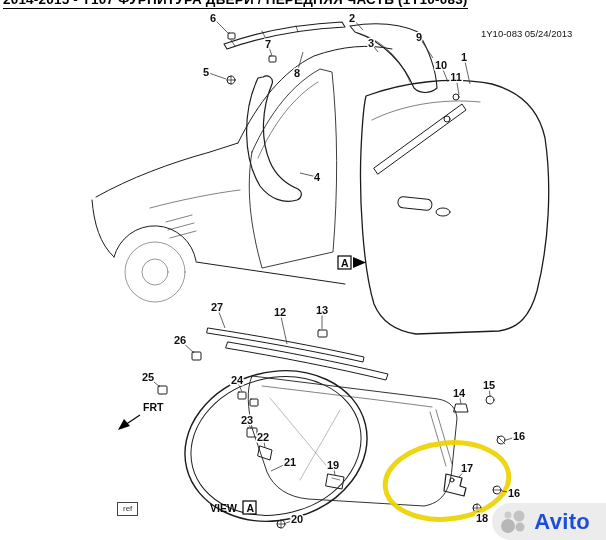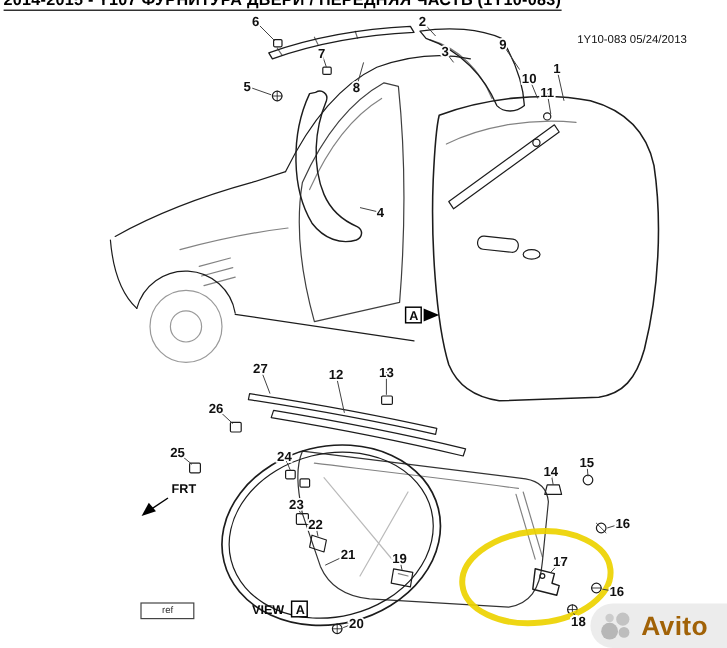--- a/index.html
+++ b/index.html
@@ -22,28 +22,28 @@
     stroke:#ffffff;stroke-width:3px;paint-order:stroke;
   }
   .leader{stroke:#3a3a3a;stroke-width:.8;}
   .svglabel{
     font-family:"Liberation Sans","DejaVu Sans",sans-serif;
     font-size:10.5px;font-weight:bold;fill:#0a0a0a;
   }
   .markerbox{fill:#fff;stroke:#000;stroke-width:1.2;}
   .refbox{
     position:absolute;left:117px;top:502px;border:1px solid #444;color:#333;
-    font-size:8px;line-height:12px;padding:0 17px;background:#fff;text-align:right;
+    font-size:8px;line-height:12px;padding:0 5px;background:#fff;text-align:right;
   }
   .watermark{
     position:absolute;right:0;top:503px;height:37px;display:flex;align-items:center;gap:7px;
     background:rgba(234,234,234,.92);border-radius:19px 0 0 19px;padding:0 16px 0 8px;
   }
   .watermark .wm-text{
-    color:#a16207;font-size:22px;font-weight:bold;letter-spacing:.3px;
+    color:#1d4ed8;font-size:22px;font-weight:bold;letter-spacing:.3px;
   }
 </style>
 </head>
 <body>
 
 <div id="stage">
 
   <div class="title">2014-2015 - Y107 ФУРНИТУРА ДВЕРИ / ПЕРЕДНЯЯ ЧАСТЬ (1Y10-083)</div>
   <div class="docref">1Y10-083  05/24/2013</div>
 

